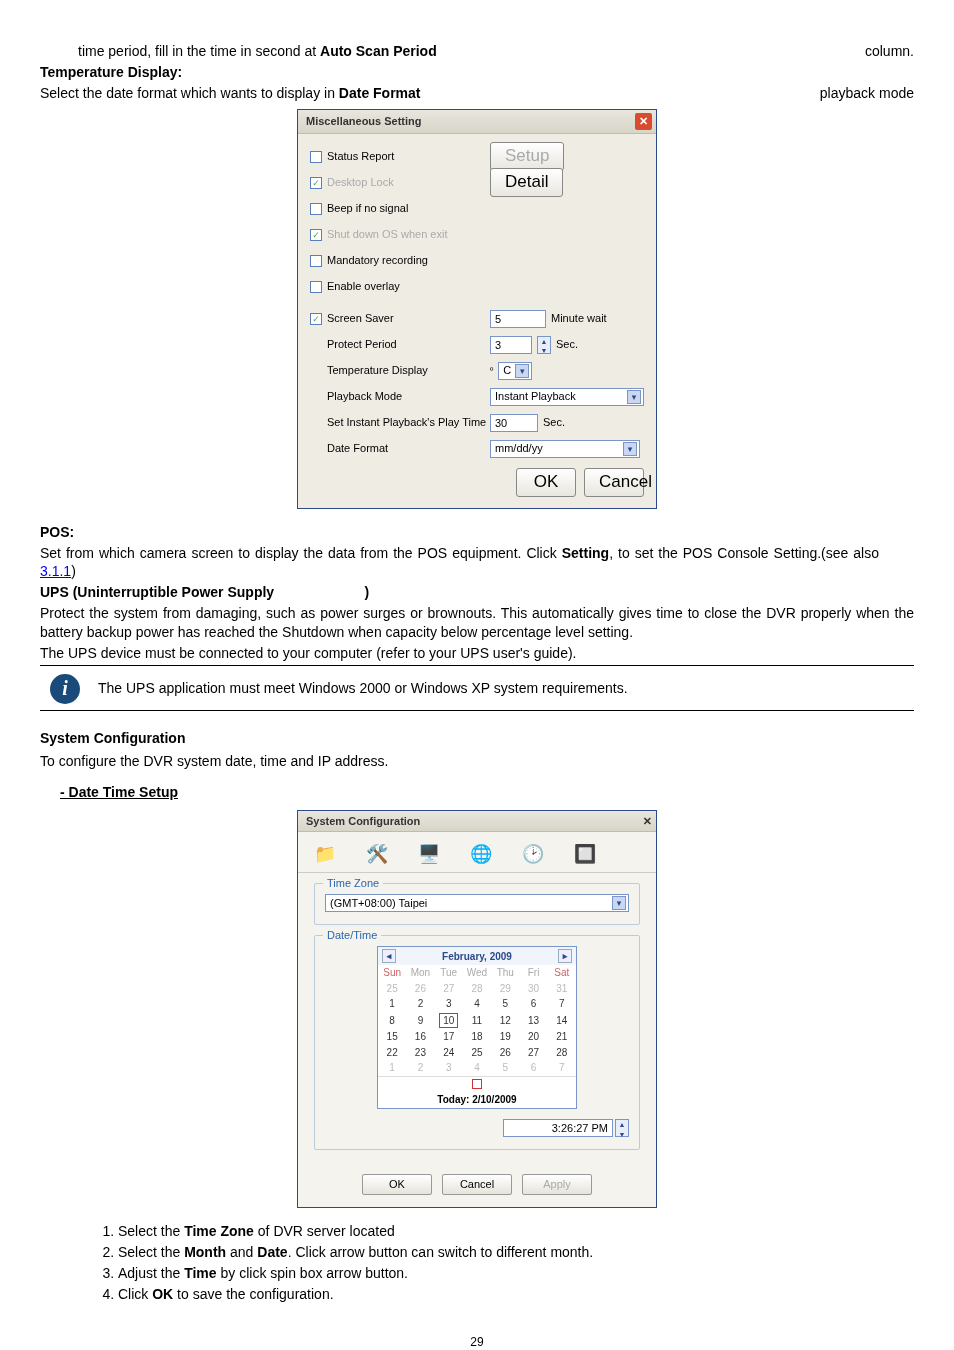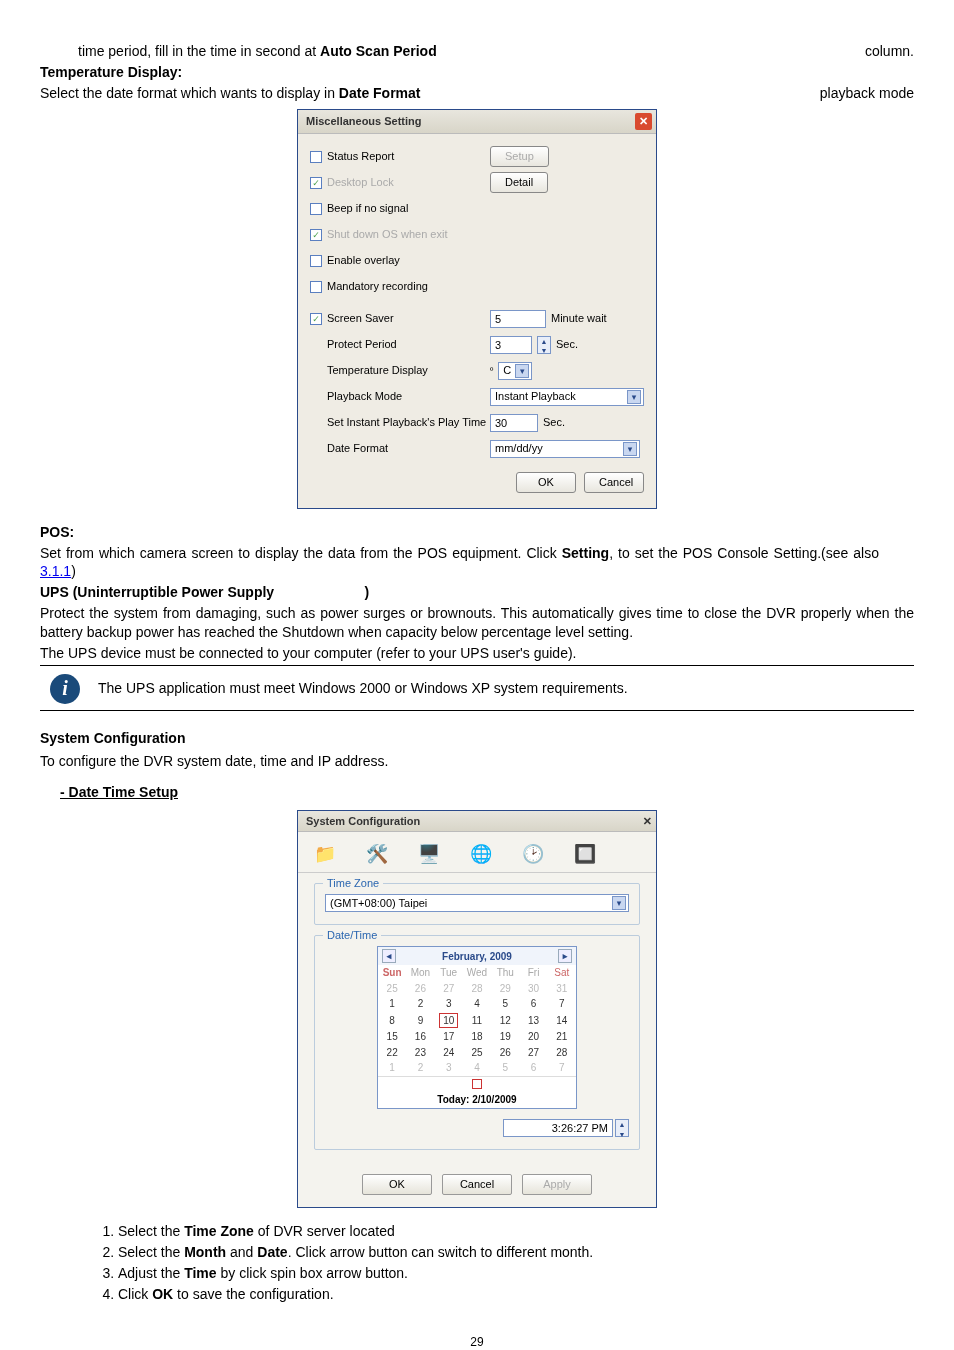--- a/index.html
+++ b/index.html
@@ -40,21 +40,21 @@
   .misc .row .left { width: 180px; display: flex; align-items: center; gap: 5px; text-align: right; }
   .misc .row .right { flex: 1; display: flex; align-items: center; gap: 5px; }
   .chk {
     width: 12px; height: 12px; border: 1px solid #5a7fc0; background: #fff;
     display: inline-flex; align-items: center; justify-content: center;
     font-size: 9px; color: #4da24d;
   }
   .muted { color: #aaa; }
   .btn {
     border: 1px solid #888; background: linear-gradient(#fff,#e8e6de);
-    padding: 2px 14px; border-radius: 3px; font-size: 11px;
+    padding: 2px 14px; border-radius: 3px; font-size: 17px;
   }
   .btn.disabled { color: #aaa; }
   .inp {
     border: 1px solid #7a96c8; background: #fff; height: 18px;
     font-size: 11px; padding: 0 4px;
   }
   .sel {
     border: 1px solid #7a96c8; background: #fff; height: 18px;
     font-size: 11px; display: flex; align-items: center;
     justify-content: space-between; padding: 0 2px 0 4px;
@@ -121,21 +121,21 @@
     display: flex; justify-content: space-between; align-items: center;
     padding: 2px 4px; color: #2a4a8a; font-weight: bold;
     background: #f0f4fb;
   }
   .cal-arrow {
     width: 14px; height: 14px; border: 1px solid #9ab; background: #eef;
     display: flex; align-items: center; justify-content: center; font-size: 9px;
   }
   .cal-grid { width: 100%; border-collapse: collapse; }
   .cal-grid th { color: #aaa; font-weight: normal; padding: 1px 0; width: 14.28%; text-align:center;}
-  .cal-grid th.sun { color: #c66; font-weight: bold; }
+  .cal-grid th.sun { color: #c66; }
   .cal-grid th.sat { color: #c66; }
   .cal-grid td { text-align: center; padding: 1px 0; color: #333; }
   .cal-grid td.dim { color: #bbb; }
   .cal-grid td .today-cell {
     display:inline-block; border: 1px solid #c33; padding: 0 3px; background:#fff;
   }
   .cal-today-row {
     display: flex; align-items: center; gap: 4px; padding: 2px 6px;
     border-top: 1px solid #ddd;
     flex-direction: column;
@@ -206,27 +206,27 @@
         </div>
       <div class="row">
           <div class="left">
             <span class="chk">✓</span>
             <span class="muted">Shut down OS when exit</span>
           </div>
         </div>
       <div class="row">
           <div class="left">
             <span class="chk"></span>
-            <span>Enable overlay</span>
+            <span>Mandatory recording</span>
           </div>
         </div>
       <div class="row">
           <div class="left">
             <span class="chk"></span>
-            <span>Mandatory recording</span>
+            <span>Enable overlay</span>
           </div>
         </div>
 
       <div class="row" style="margin-top:6px;">
         <div class="left">
             <span class="chk">✓</span>
             <span>Screen Saver</span>
           </div>
         <div class="right">
           <input class="inp" style="width: 56px;" value="5">

